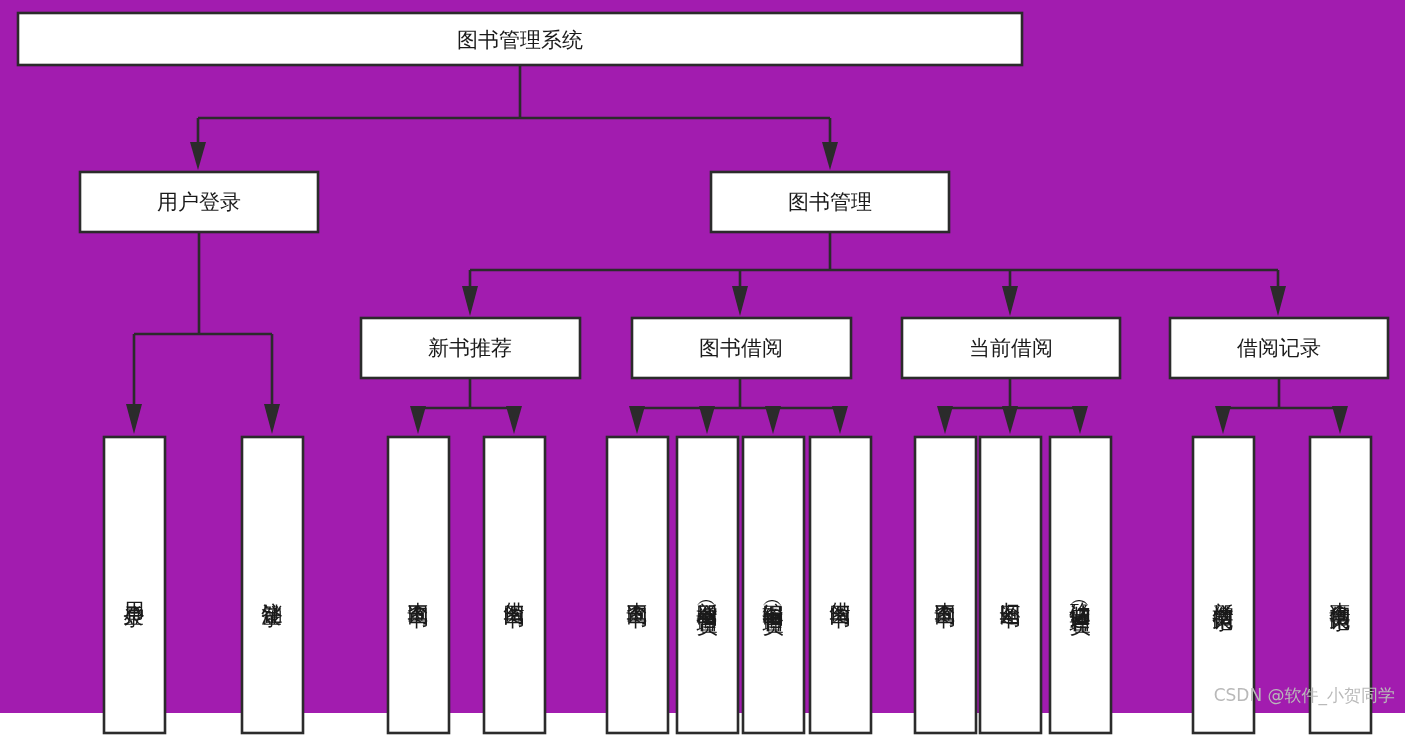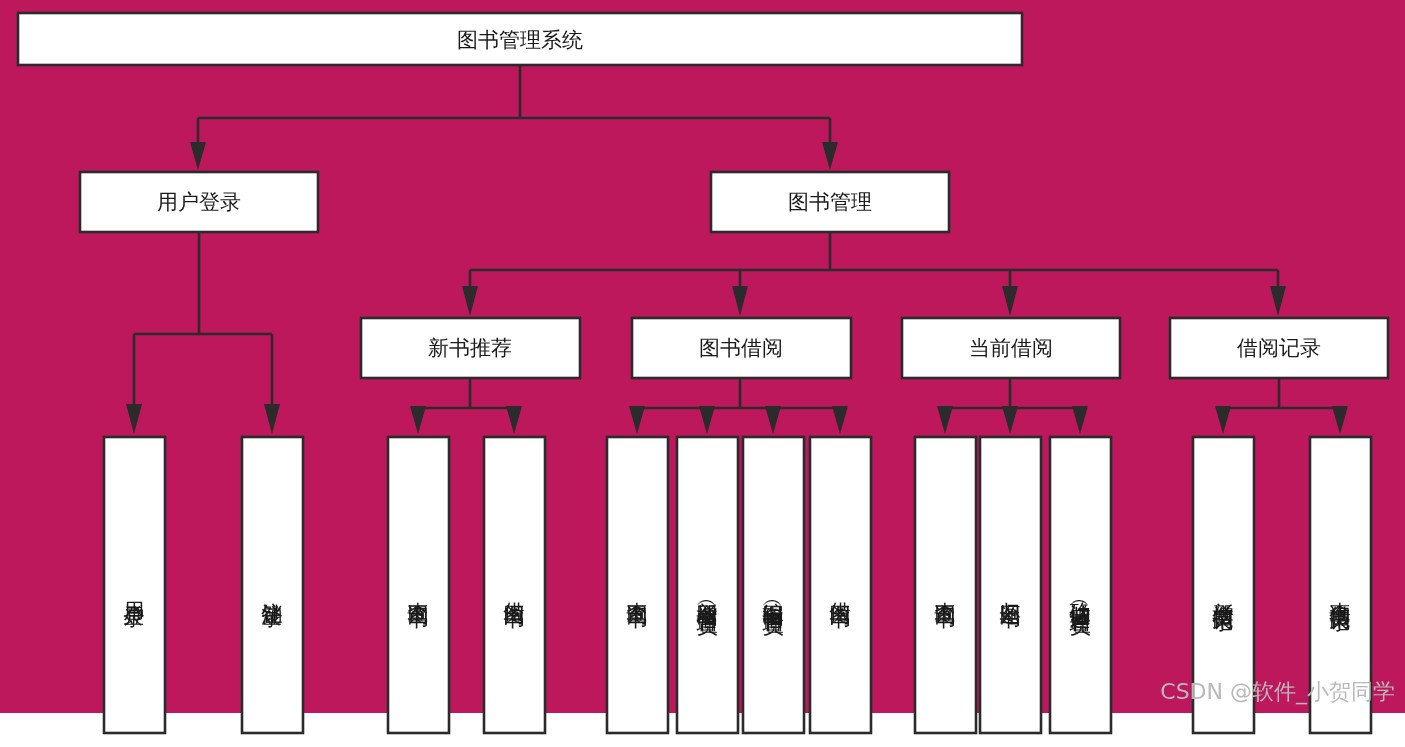--- a/index.html
+++ b/index.html
@@ -10,21 +10,21 @@
   body {
     width: 1405px;
     height: 747px;
     overflow: hidden;
     font-family: "DejaVu Sans", "Liberation Sans", sans-serif;
   }
   #diagram-root {
     position: relative;
     width: 1405px;
     height: 713px;
-    background: #be185d;
+    background: #a21caf;
   }
   svg.chart-svg {
     position: absolute;
     left: 0;
     top: 0;
     width: 1405px;
     height: 747px;
     display: block;
   }
   .node-box {
@@ -56,21 +56,21 @@
     writing-mode: vertical-rl;
     text-orientation: upright;
     dominant-baseline: central;
     letter-spacing: 2px;
   }
   .watermark-text {
     position: absolute;
     right: 10px;
     bottom: 6px;
     font-family: "DejaVu Sans", "Liberation Sans", sans-serif;
-    font-size: 22px;
+    font-size: 17px;
     color: #b9b9b9;
     white-space: nowrap;
     pointer-events: none;
   }
 </style>
 </head>
 <body>
 
 <div id="diagram-root">
 

